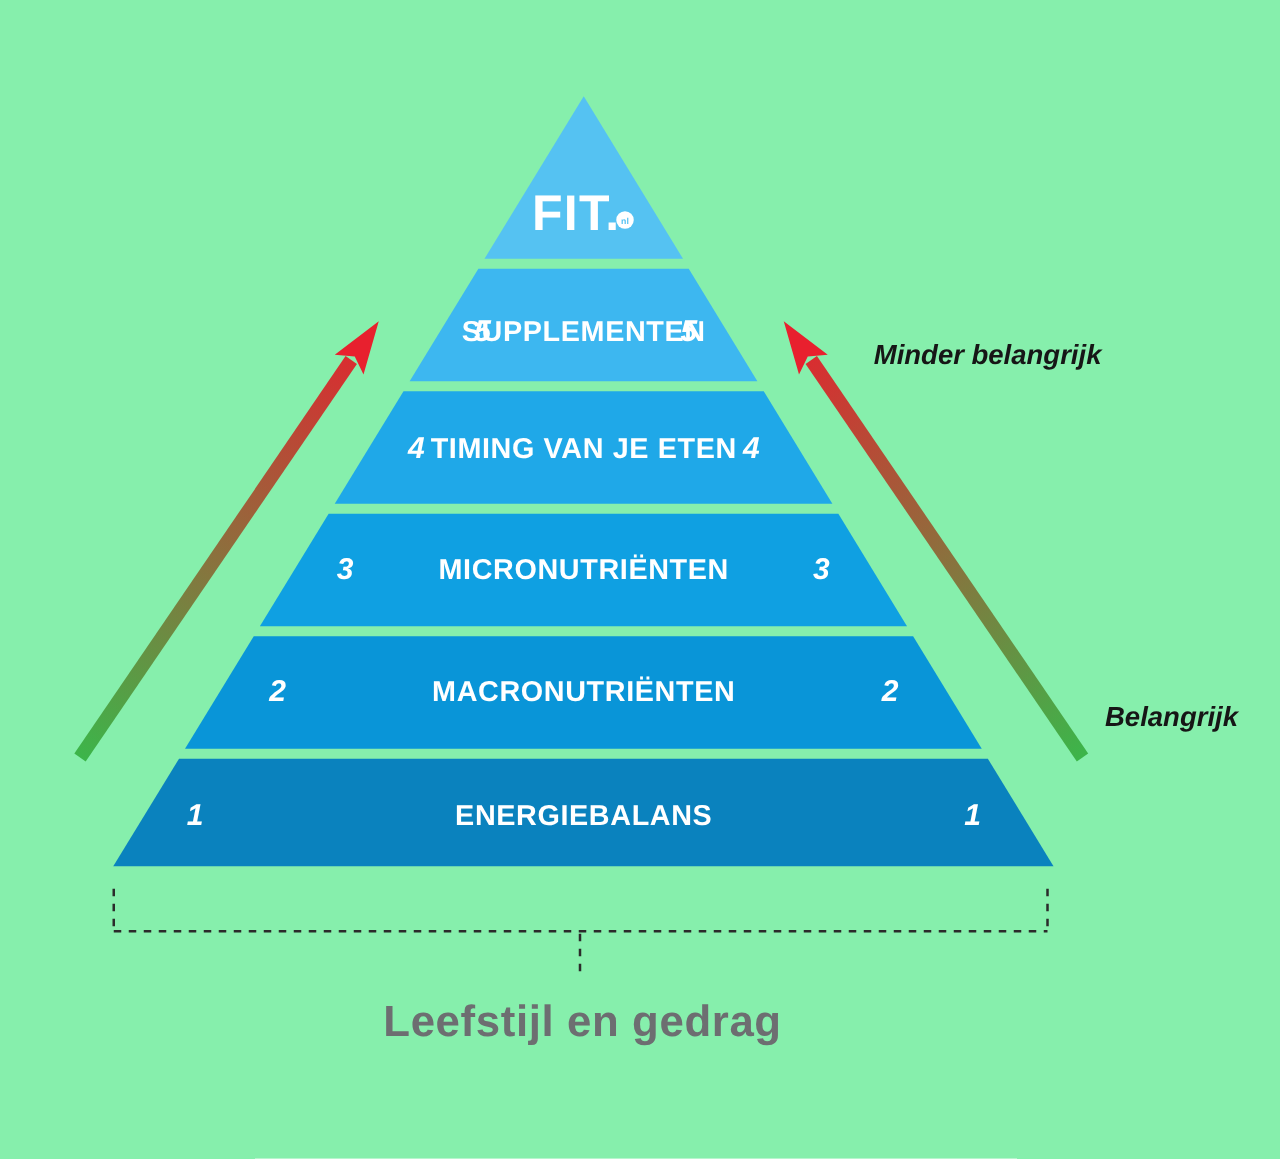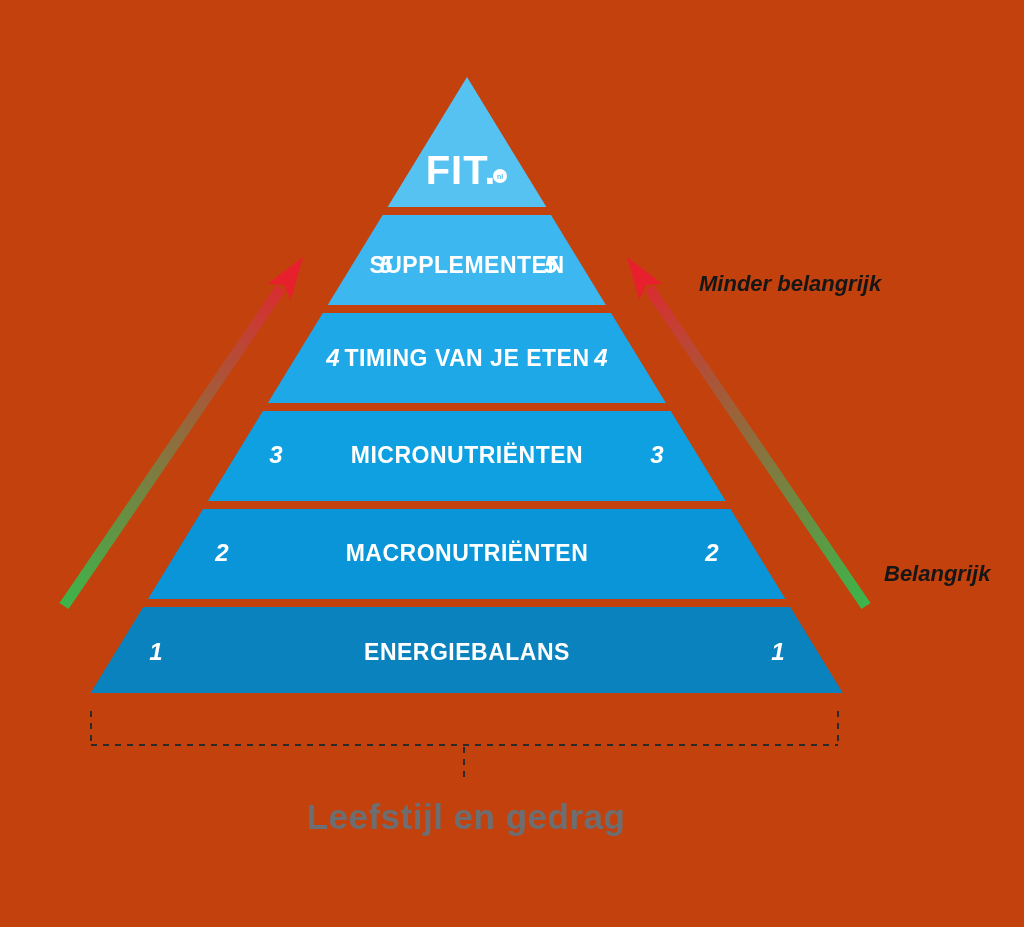--- a/index.html
+++ b/index.html
@@ -4,21 +4,21 @@
 <style>
   html, body {
     margin: 0;
     padding: 0;
     background: #ffffff;
   }
   .stage {
     position: relative;
     width: 1024px;
     height: 927px;
-    background: #c2410c;
+    background: #86efac;
     overflow: hidden;
     font-family: "Liberation Sans", sans-serif;
   }
   svg { display: block; }
   .band-label {
     font-family: "Liberation Sans", sans-serif;
     font-weight: bold;
     font-size: 23px;
     letter-spacing: 0.5px;
     fill: #ffffff;

